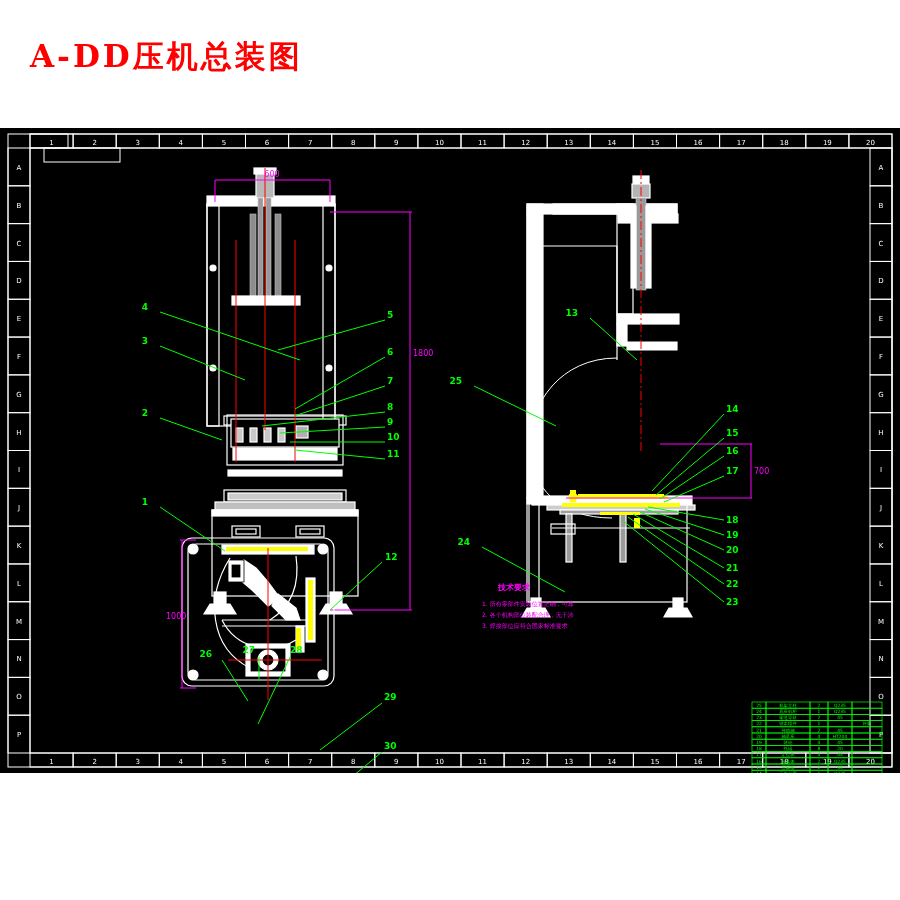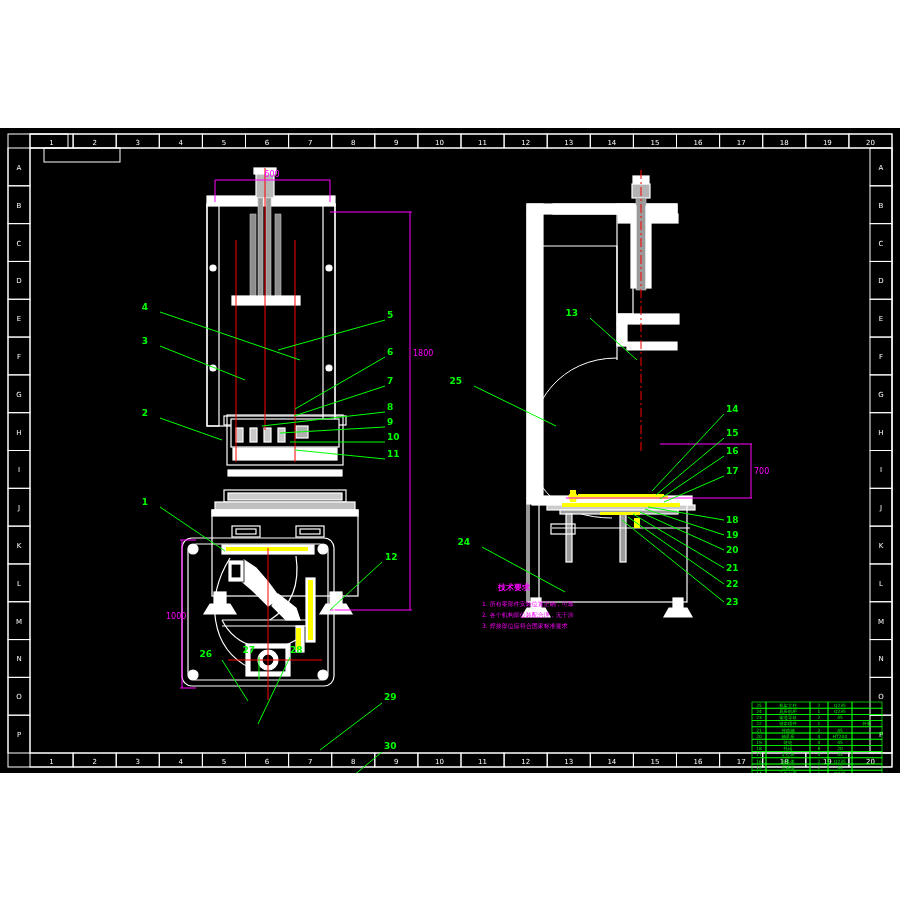--- a/index.html
+++ b/index.html
@@ -10,20 +10,21 @@
   #canvas{position:absolute;left:0px;top:128px;width:900px;height:645px;background:#000000;}
   svg{position:absolute;left:0;top:0;}
   .m{fill:#ff00ff;}
   text{font-family:"DejaVu Sans","Liberation Sans",sans-serif;}
 </style>
 </head>
 <body>
 
 <div id="stage">
 
+  <div id="title">A-DD压机总装图</div>
 
   <div id="canvas">
     <svg width="900" height="645" viewBox="0 0 900 645">
 
       <g stroke="#ffffff" fill="none" stroke-width="1">
         <rect x="8" y="6" width="884" height="633"></rect>
         <rect x="30" y="20" width="862" height="605"></rect>
 
         <rect x="30" y="6" width="38" height="14"></rect>
         <rect x="44" y="20" width="76" height="14"></rect>

